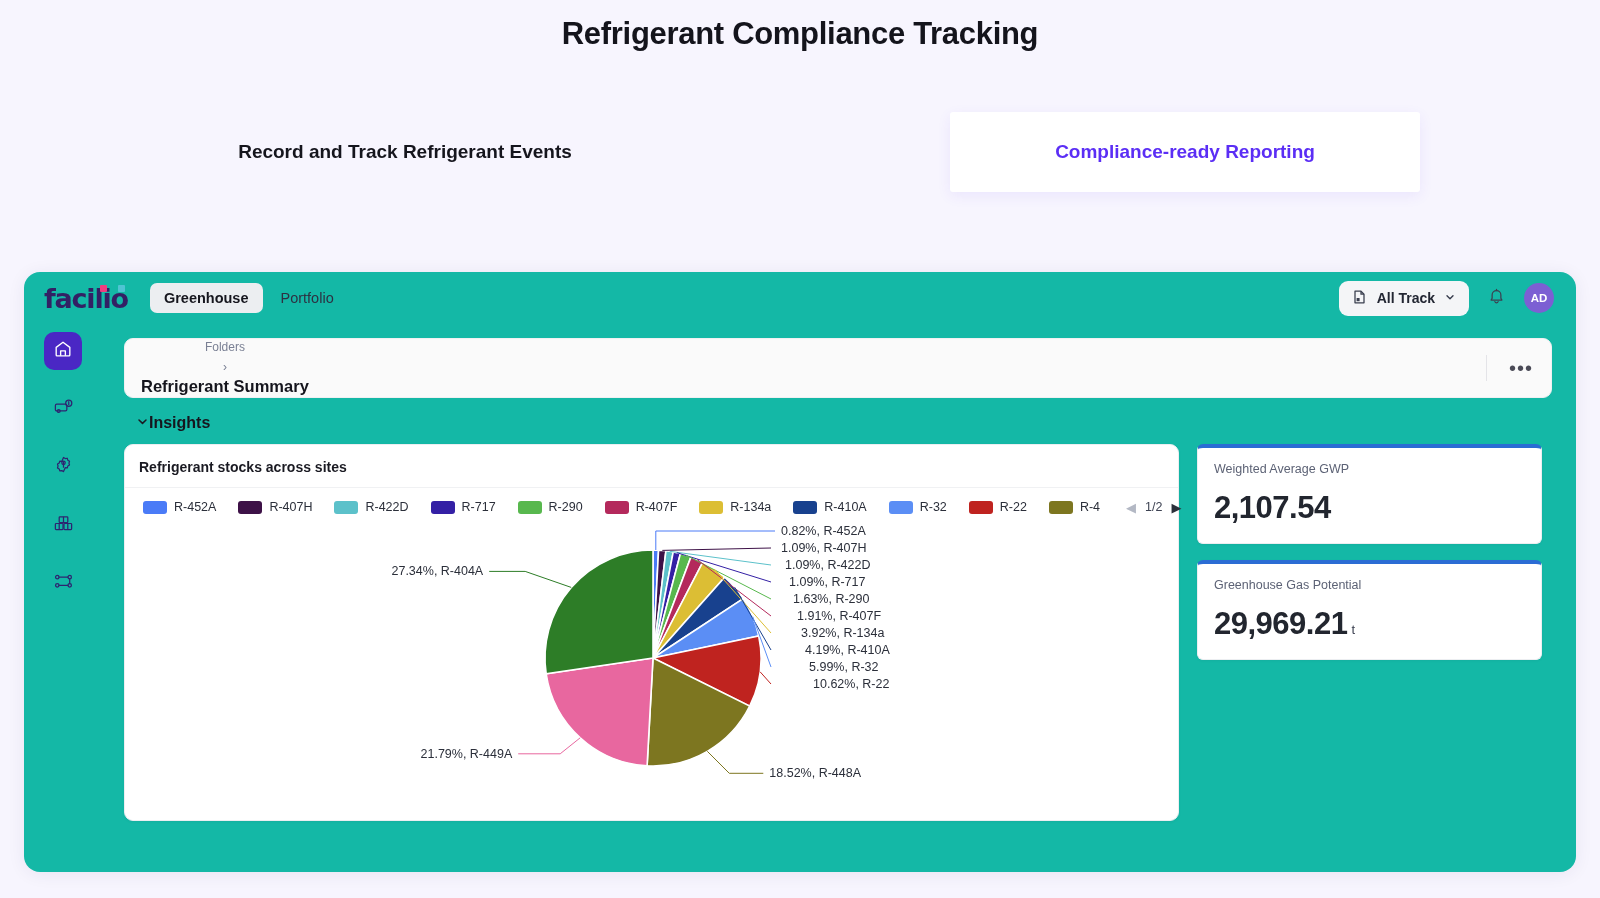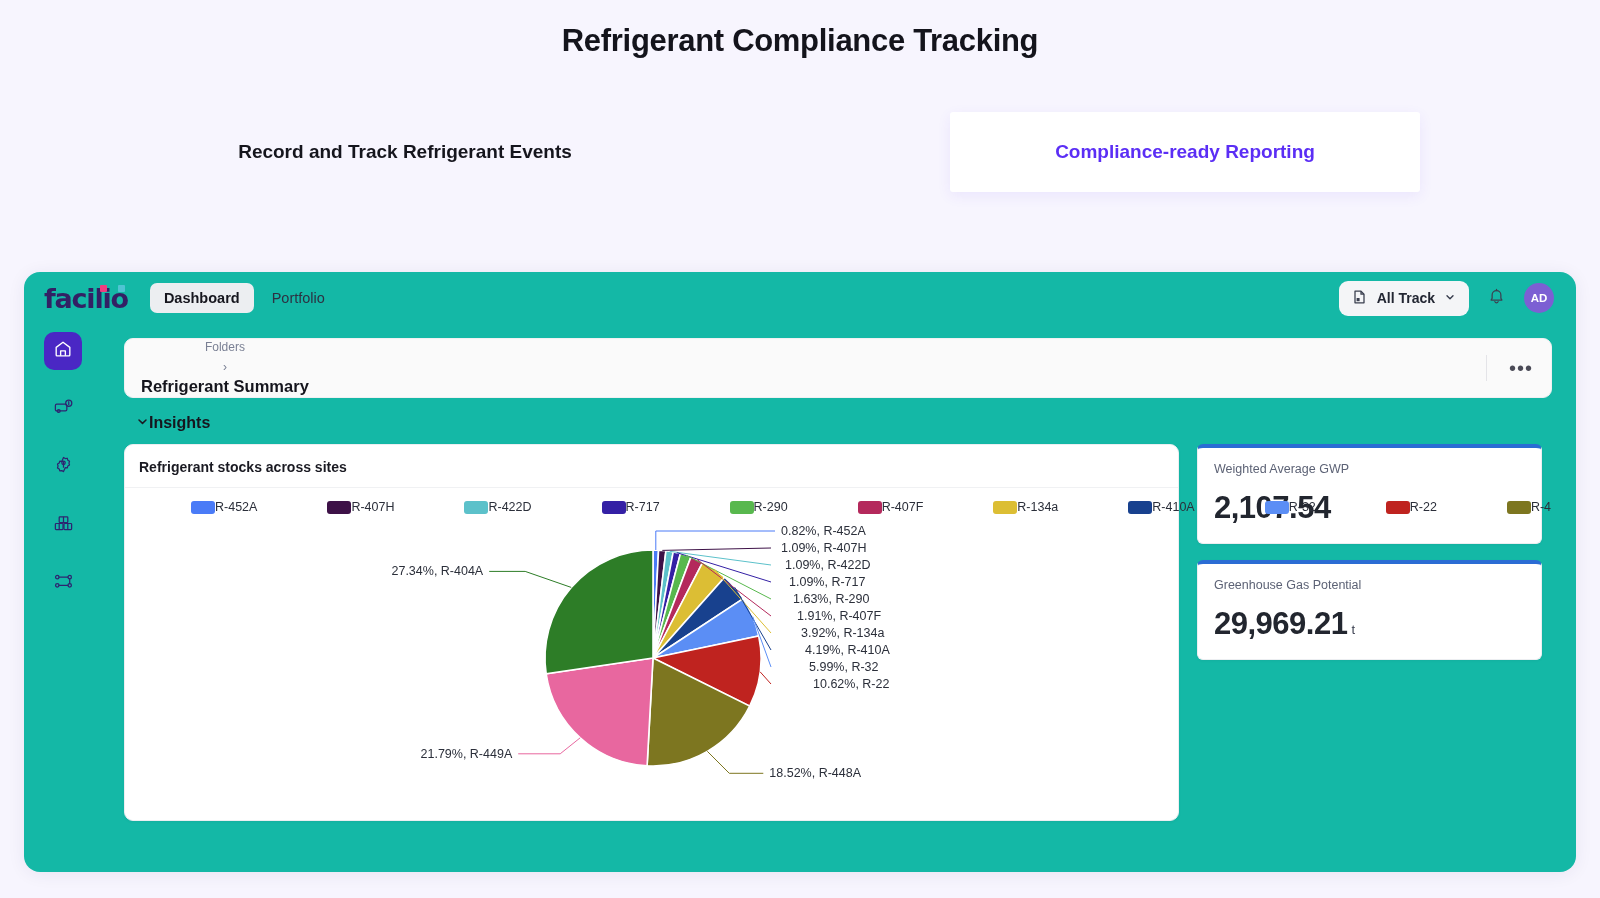--- a/index.html
+++ b/index.html
@@ -11,21 +11,21 @@
     position: relative;
   }
 
   
   .page-title {
     text-align: center;
     font-size: 31px;
     font-weight: bold;
     color: #14141c;
     letter-spacing: -0.3px;
-    padding-top: 23px;
+    padding-top: 16px;
   }
 
   .tabs-row {
     position: absolute;
     top: 112px; left: 0; right: 0;
     height: 80px;
   }
   .promo-tab {
     position: absolute;
     display: flex; align-items: center; justify-content: center;
@@ -162,21 +162,21 @@
     padding: 14px 0 12px 14px;
     border-bottom: 1px solid #f0f1f3;
   }
   .legend-row {
     display: flex; align-items: center;
     padding: 12px 10px 6px 18px;
     gap: 0px;
     font-size: 12.5px; color: #2b2f3a;
     white-space: nowrap;
   }
-  .legend-item { display: flex; align-items: center; gap: 0; margin-right: 22px; cursor: pointer; margin-left: 48px; }
+  .legend-item { display: flex; align-items: center; gap: 7px; margin-right: 22px; cursor: pointer; }
   .legend-swatch { width: 24px; height: 13px; border-radius: 3px; display: inline-block; }
   .legend-pager { display: flex; align-items: center; gap: 9px; margin-left: 4px; font-size: 12.5px; color: #3d4252; }
   .pg-arrow { cursor: pointer; line-height: 1; font-size: 13px; }
   .pg-arrow.disabled { color: #b3b8c4; }
   .pg-arrow.enabled { color: #2b2f3a; }
 
   .pie-area { position: relative; width: 100%; height: 288px; }
   .pie-area svg { position: absolute; left: 0; top: 0; }
 
   
@@ -208,21 +208,21 @@
 </div>
 
 <div class="app-window">
 
   <div class="app-topbar">
     <div class="logo">
       <span>facilio</span>
       <span class="dot-pink"></span>
       <span class="dot-teal"></span>
     </div>
-    <div class="nav-item active">Dashboard</div>
+    <div class="nav-item active">Greenhouse</div>
     <div class="nav-item">Portfolio</div>
 
     <div class="topbar-right">
       <div class="site-picker">
         <span>
           <svg width="16" height="16" viewBox="0 0 16 16" fill="none" stroke="#3b4050" stroke-width="1.3">
             <path d="M3 2.2h6l3 3v8.6H3z" stroke-linejoin="round"></path>
             <path d="M9 2.2v3h3" stroke-linejoin="round"></path>
             <rect x="4.6" y="9" width="3" height="3.2" fill="#3b4050" stroke="none"></rect>
           </svg>

